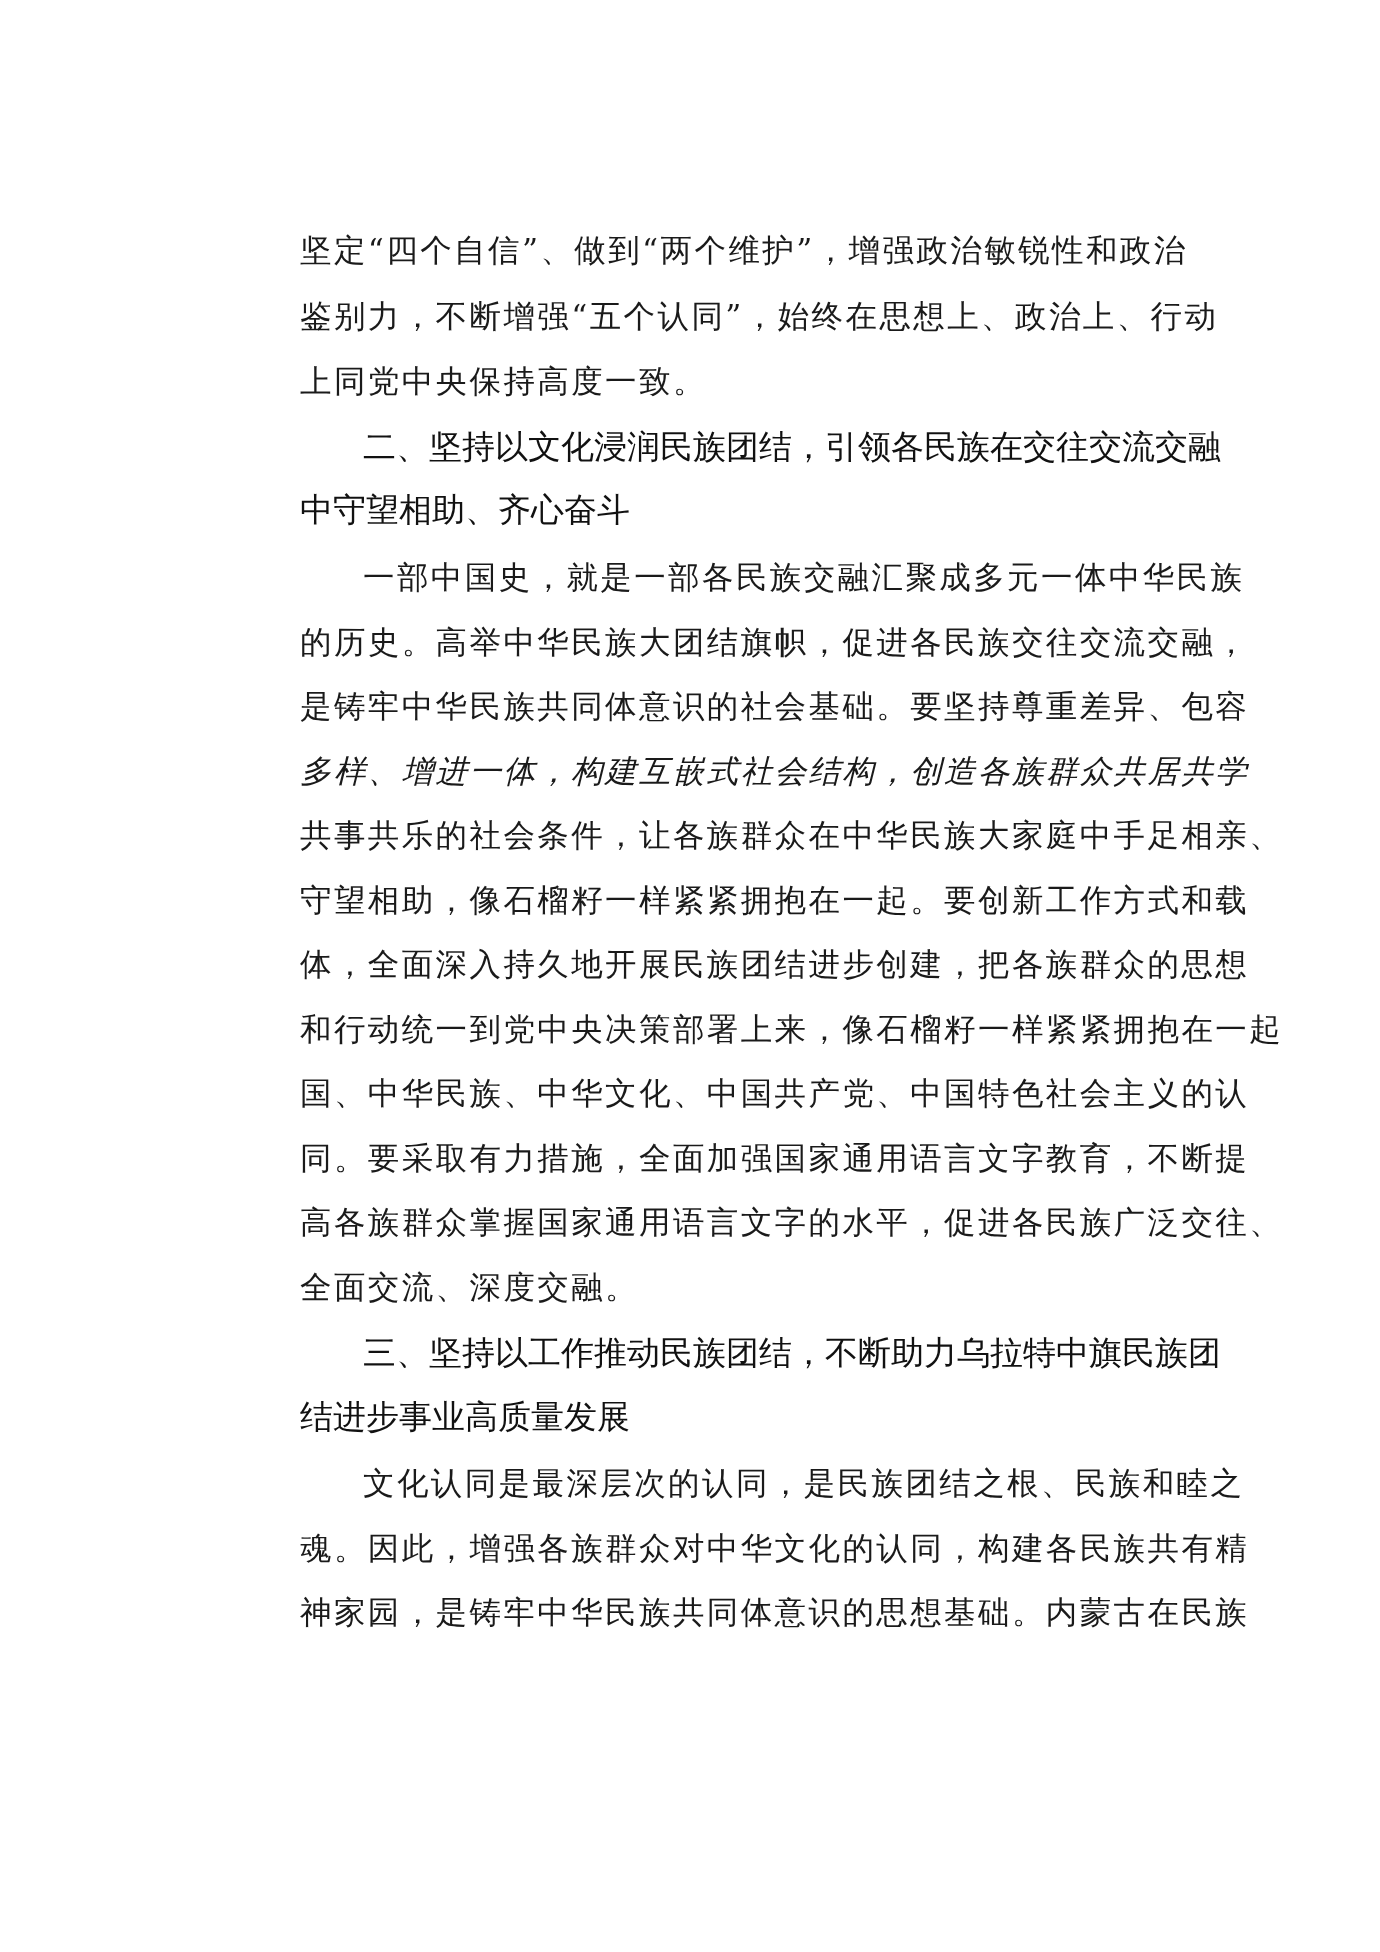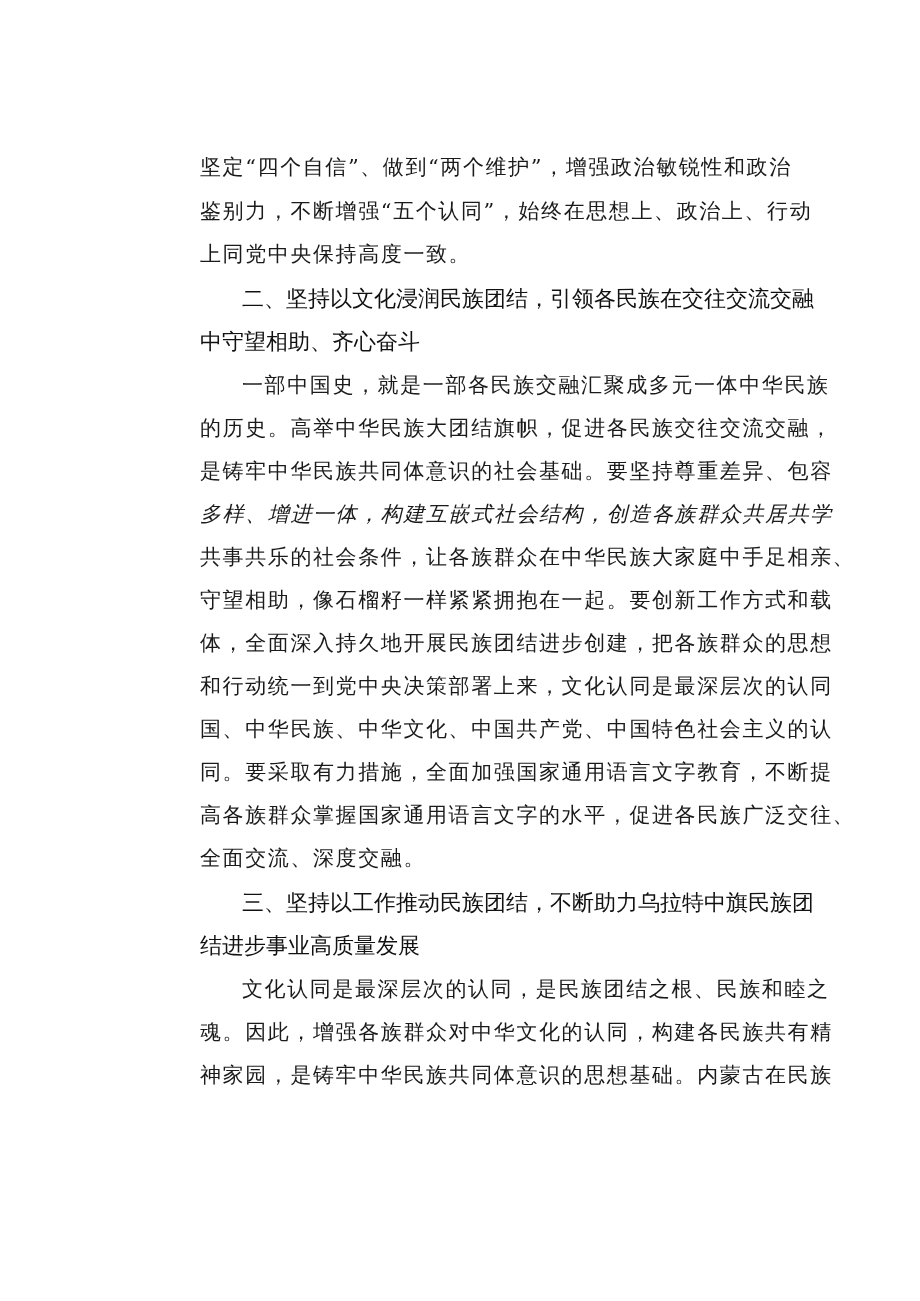--- a/index.html
+++ b/index.html
@@ -23,29 +23,29 @@
     }
   </style>
 </head>
 <body>
 
 <div class="page">
   <div class="line" style="top: 153px; left: 148px;">坚定“四个自信”、做到“两个维护”，增强政治敏锐性和政治</div>
   <div class="line" style="top: 197px; left: 148px; text-align: right;">鉴别力，不断增强“五个认同”，始终在思想上、政治上、行动</div>
   <div class="line" style="top: 240px; left: 148px;">上同党中央保持高度一致。</div>
   <div class="line heading" style="top: 285px; left: 190px;">二、坚持以文化浸润民族团结，引领各民族在交往交流交融</div>
-  <div class="line heading" style="top: 328px; left: 148px;">中守望相助、齐心奋斗</div>
+  <div class="line heading" style="top: 328px; left: 148px; font-family: Liberation Mono, monospace;">中守望相助、齐心奋斗</div>
   <div class="line" style="top: 371px; left: 190px;">一部中国史，就是一部各民族交融汇聚成多元一体中华民族</div>
   <div class="line" style="top: 457px; left: 148px;">是铸牢中华民族共同体意识的社会基础。要坚持尊重差异、包容</div>
   <div class="line" style="top: 414px; left: 148px;">的历史。高举中华民族大团结旗帜，促进各民族交往交流交融，</div>
   <div class="line" style="top: 500px; left: 148px; font-style: italic;">多样、增进一体，构建互嵌式社会结构，创造各族群众共居共学</div>
   <div class="line" style="top: 543px; left: 148px;">共事共乐的社会条件，让各族群众在中华民族大家庭中手足相亲、</div>
   <div class="line" style="top: 629px; left: 148px;">体，全面深入持久地开展民族团结进步创建，把各族群众的思想</div>
   <div class="line" style="top: 586px; left: 148px;">守望相助，像石榴籽一样紧紧拥抱在一起。要创新工作方式和载</div>
-  <div class="line" style="top: 672px; left: 148px;">和行动统一到党中央决策部署上来，文化认同是最深层次的认同</div>
+  <div class="line" style="top: 672px; left: 148px;">和行动统一到党中央决策部署上来，像石榴籽一样紧紧拥抱在一起</div>
   <div class="line" style="top: 715px; left: 148px;">国、中华民族、中华文化、中国共产党、中国特色社会主义的认</div>
   <div class="line" style="top: 758px; left: 148px;">同。要采取有力措施，全面加强国家通用语言文字教育，不断提</div>
   <div class="line" style="top: 801px; left: 148px; text-align: right;">高各族群众掌握国家通用语言文字的水平，促进各民族广泛交往、</div>
   <div class="line" style="top: 844px; left: 148px;">全面交流、深度交融。</div>
   <div class="line heading" style="top: 889px; left: 190px;">三、坚持以工作推动民族团结，不断助力乌拉特中旗民族团</div>
   <div class="line heading" style="top: 932px; left: 148px;">结进步事业高质量发展</div>
   <div class="line" style="top: 975px; left: 190px;">文化认同是最深层次的认同，是民族团结之根、民族和睦之</div>
   <div class="line" style="top: 1018px; left: 148px;">魂。因此，增强各族群众对中华文化的认同，构建各民族共有精</div>
   <div class="line" style="top: 1061px; left: 148px;">神家园，是铸牢中华民族共同体意识的思想基础。内蒙古在民族</div>
 </div>

